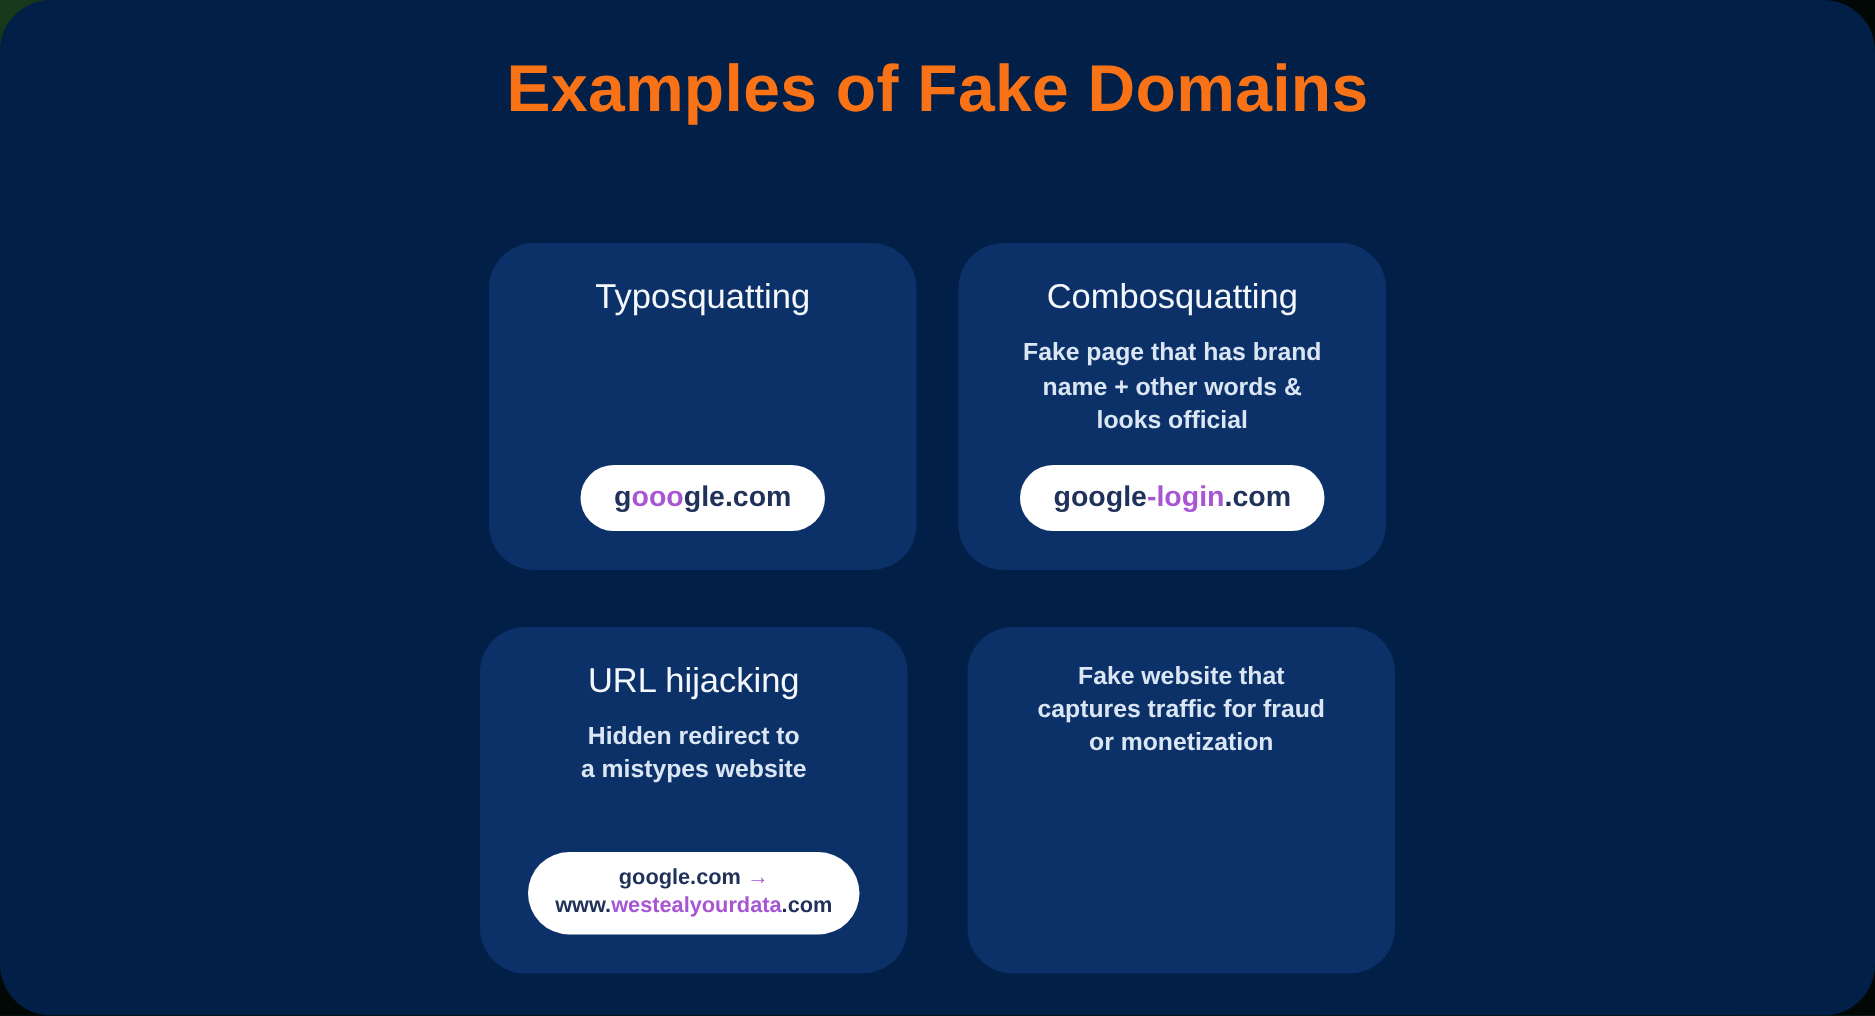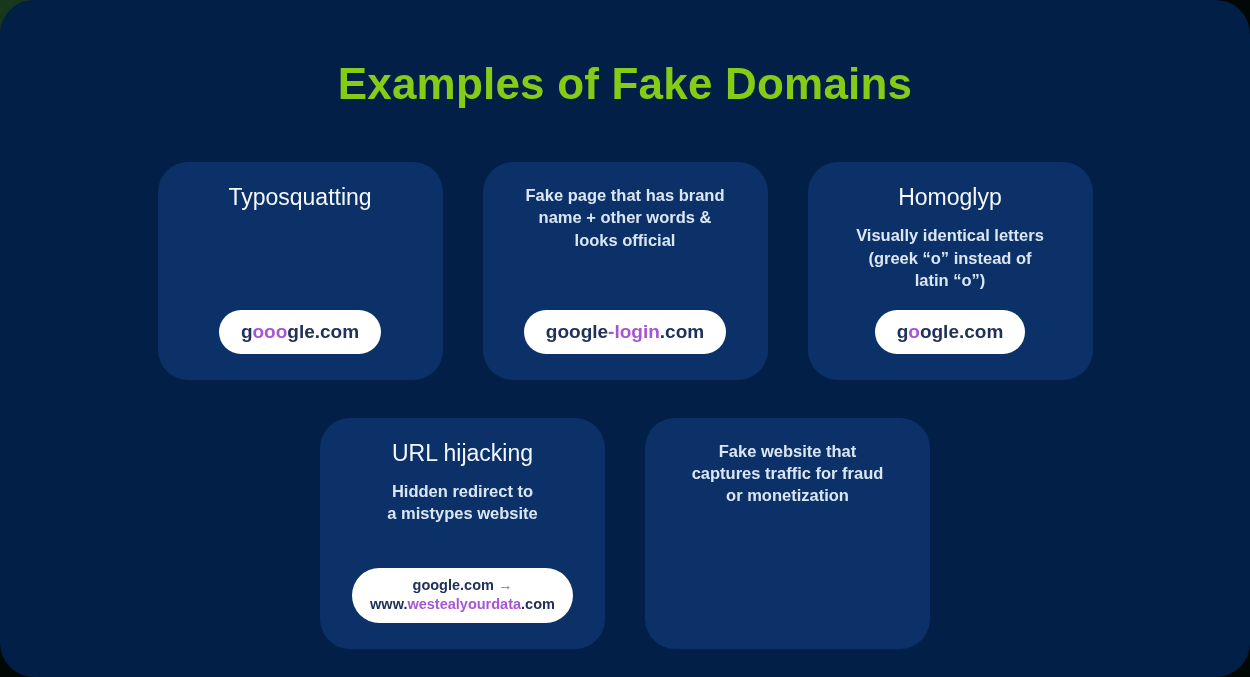--- a/index.html
+++ b/index.html
@@ -27,43 +27,43 @@
   #page {
     position: absolute;
     inset: 0;
     background: #021f47;
     border-radius: 34px;
     overflow: hidden;
   }
 
   #page-title {
     position: absolute;
-    top: 60px;
+    top: 36px;
     left: 0;
     right: 0;
     text-align: center;
-    color: #84cc16;
+    color: #f97316;
     font-size: 44px;
     font-weight: 700;
     letter-spacing: 0.2px;
     line-height: 1.1;
     white-space: nowrap;
   }
 
   .rows {
     position: absolute;
     top: 162px;
     left: 0;
     right: 0;
   }
 
   .row {
     display: flex;
     justify-content: center;
-    gap: 40px;
+    gap: 28px;
   }
   .row.bottom {
     margin-top: 38px;
     gap: 40px;
   }
 
   .card {
     width: 285px;
     background: #0b3168;
     border-radius: 30px;
@@ -132,37 +132,29 @@
       <div class="row top">
 
         <div class="card">
           <div class="card-title">Typosquatting</div>
           <div class="pill">
               <span class="line"><span>g</span><span class="hl">ooo</span><span>gle.com</span></span>
             </div>
         </div>
 
         <div class="card">
+          <div class="card-title">Combosquatting</div>
           <div class="card-desc">Fake page that has brand
 name + other words &amp;
 looks official</div>
           <div class="pill">
               <span class="line"><span>google</span><span class="hl">-login</span><span>.com</span></span>
             </div>
         </div>
 
-        <div class="card">
-          <div class="card-title">Homoglyp</div>
-          <div class="card-desc">Visually identical letters
-(greek “o” instead of
-latin “o”)</div>
-          <div class="pill">
-              <span class="line"><span>g</span><span class="hl">o</span><span>ogle.com</span></span>
-            </div>
-        </div>
 
       </div>
 
       <div class="row bottom">
 
         <div class="card">
           <div class="card-title">URL hijacking</div>
           <div class="card-desc">Hidden redirect to
 a mistypes website</div>
           <div class="pill small">

